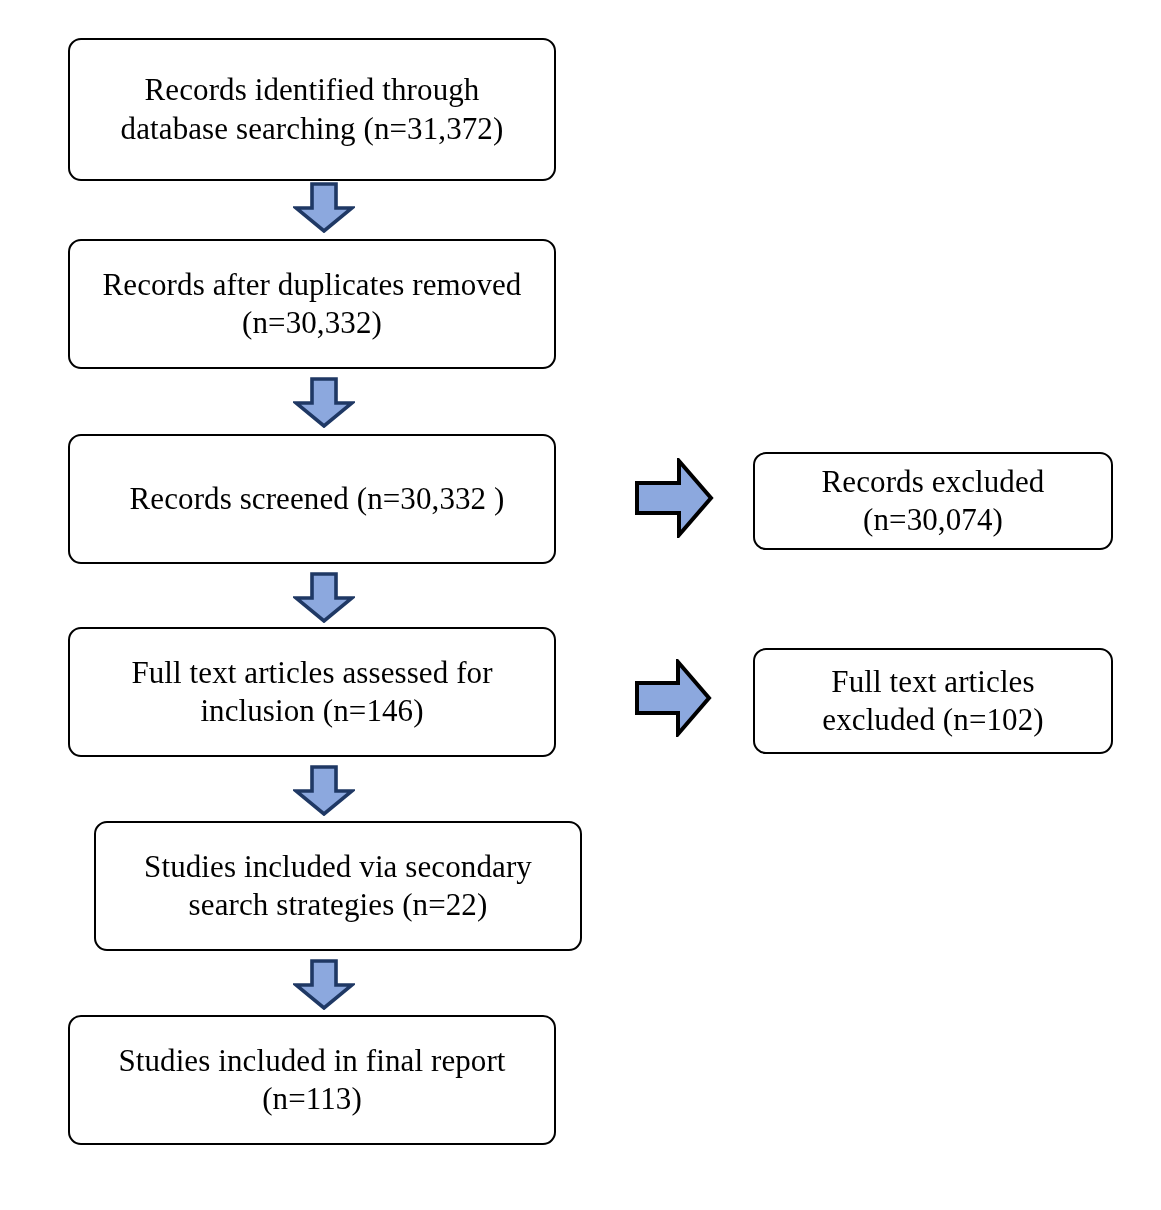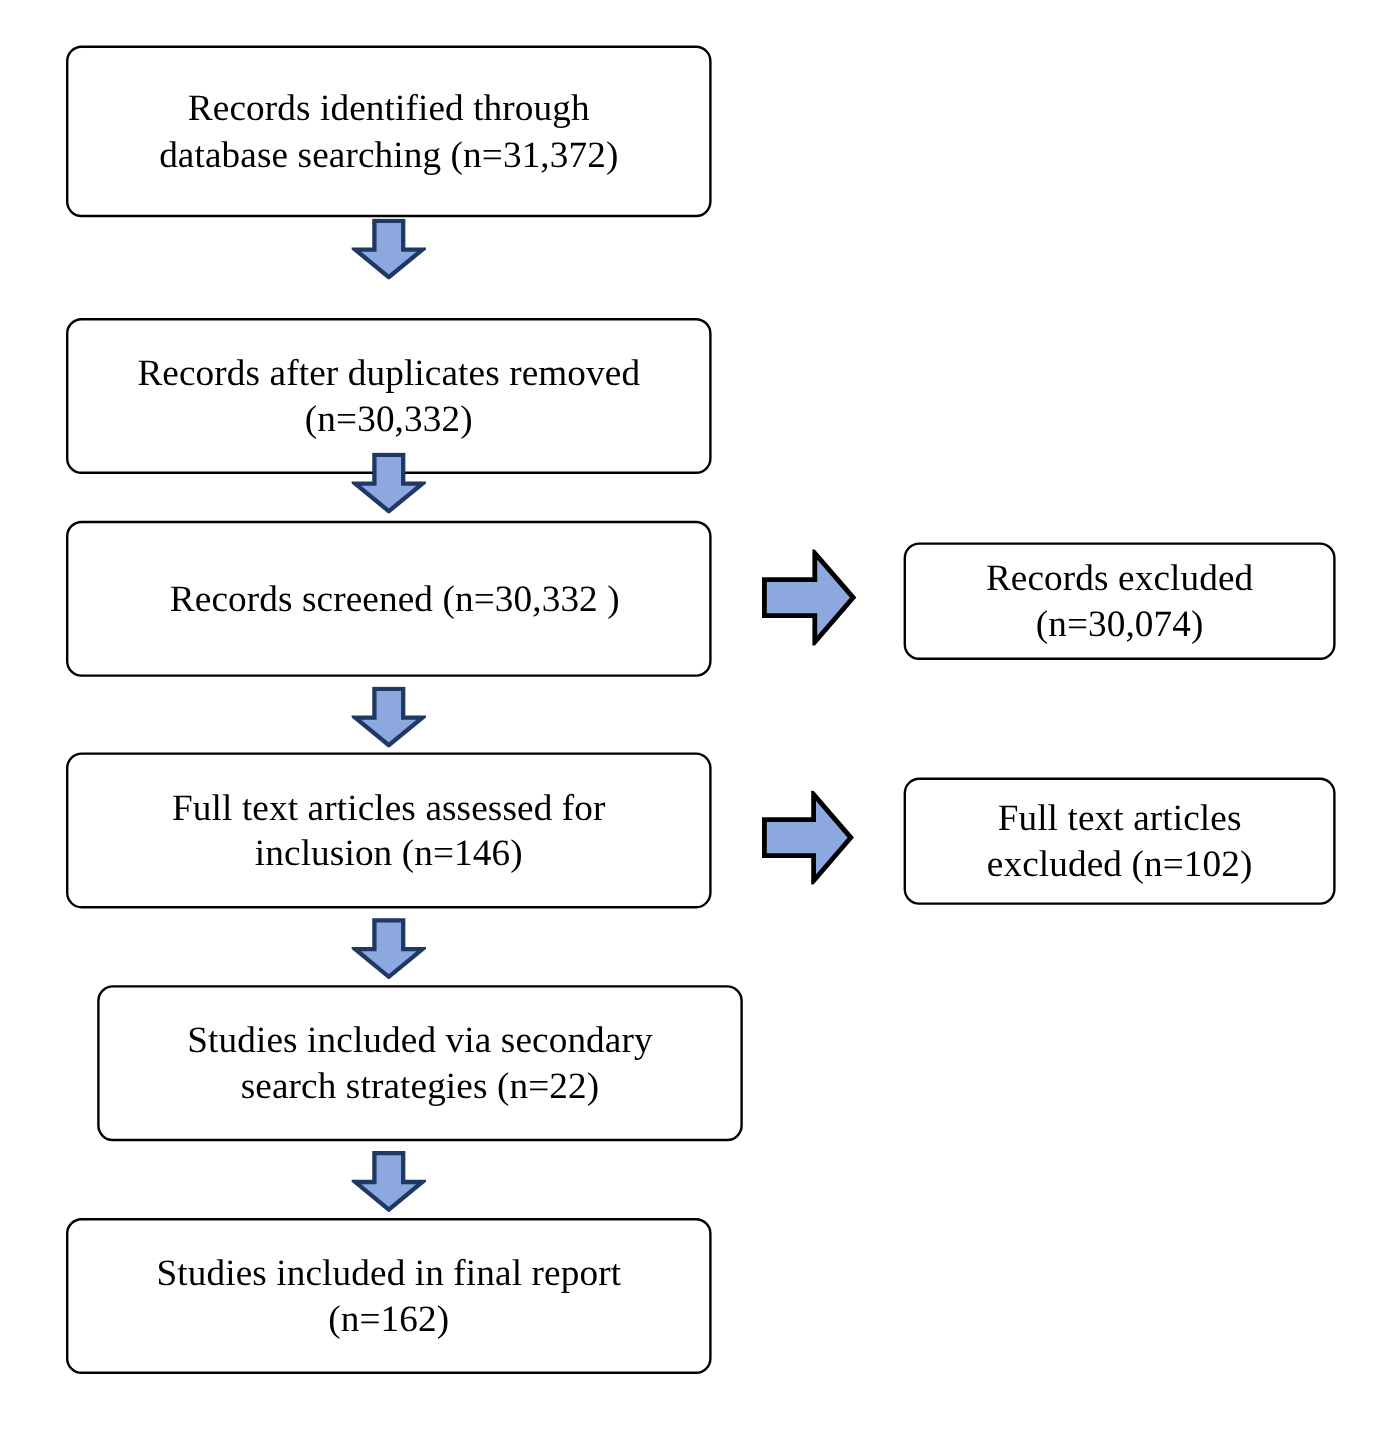--- a/index.html
+++ b/index.html
@@ -34,26 +34,26 @@
     padding: 4px 10px;
   }
   .flow-box .box-text {
     font-size: 31px;
     line-height: 1.23;
     letter-spacing: 0.1px;
     white-space: pre-line;
   }
 
   
-  .col-left  { left: 55px;  width: 538px; font-family: Liberation Serif, serif; }
+  .col-left  { left: 68px;  width: 488px; font-family: Liberation Serif, serif; }
   
   .col-right { left: 753px; width: 360px; }
 
   .b1 { top: 38px;   height: 143px; }
-  .b2 { top: 239px;  height: 130px; margin-top: 26px; }
+  .b2 { top: 239px;  height: 130px; }
   .b3 { top: 434px;  height: 130px; padding-left: 20px; }
   .b4 { top: 627px;  height: 130px; }
   .b5 { top: 821px;  height: 130px; margin-left: 26px; }
   .b6 { top: 1015px; height: 130px; }
 
   .r1 { top: 452px;  height: 98px; }
   .r2 { top: 648px;  height: 106px; }
 
   
   .arrow {
@@ -147,16 +147,16 @@
   </div>
 
   <span class="arrow arrow-down-5">
     <svg width="62" height="51" viewBox="0 0 62 51">
       <polygon points="19,2 43,2 43,26 59,26 31,49 3,26 19,26" fill="#8CA8DE" stroke="#1F3864" stroke-width="3.6" stroke-linejoin="miter"></polygon>
     </svg>
   </span>
 
   <div class="flow-box col-left b6">
     <span class="box-text">Studies included in final report
-(n=162)</span>
+(n=113)</span>
   </div>
 
 </div>
 
 </body></html>

